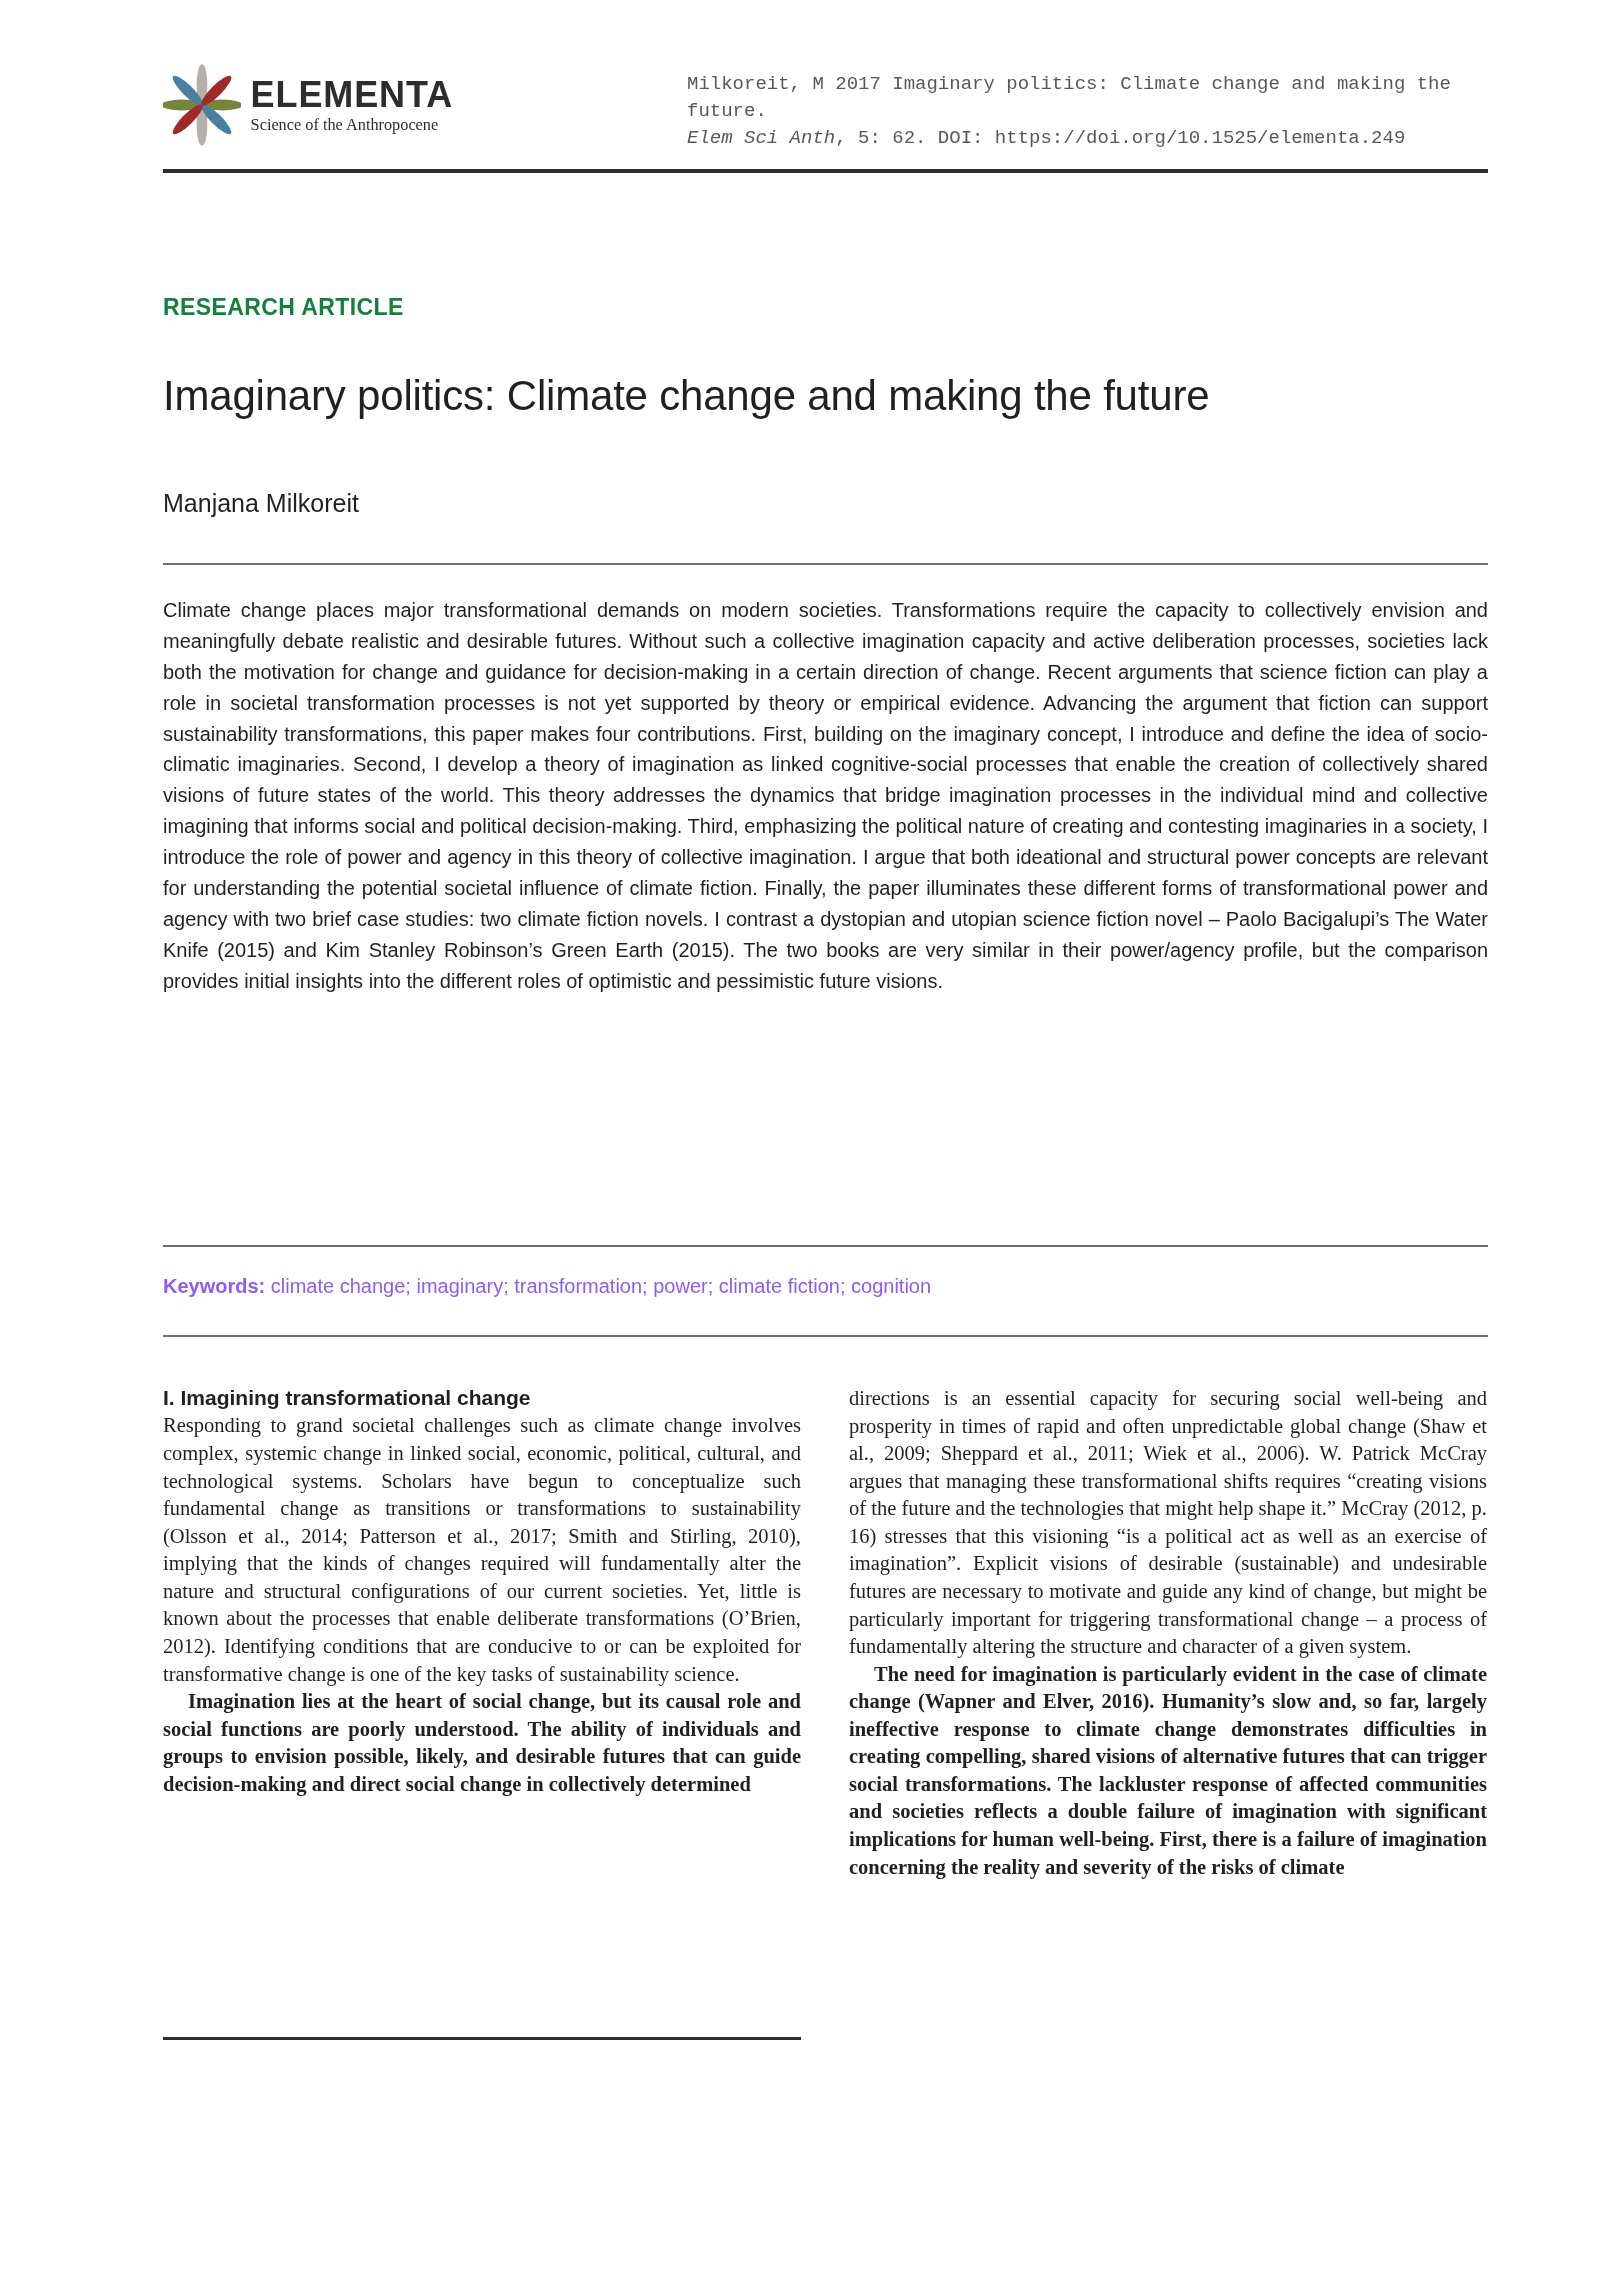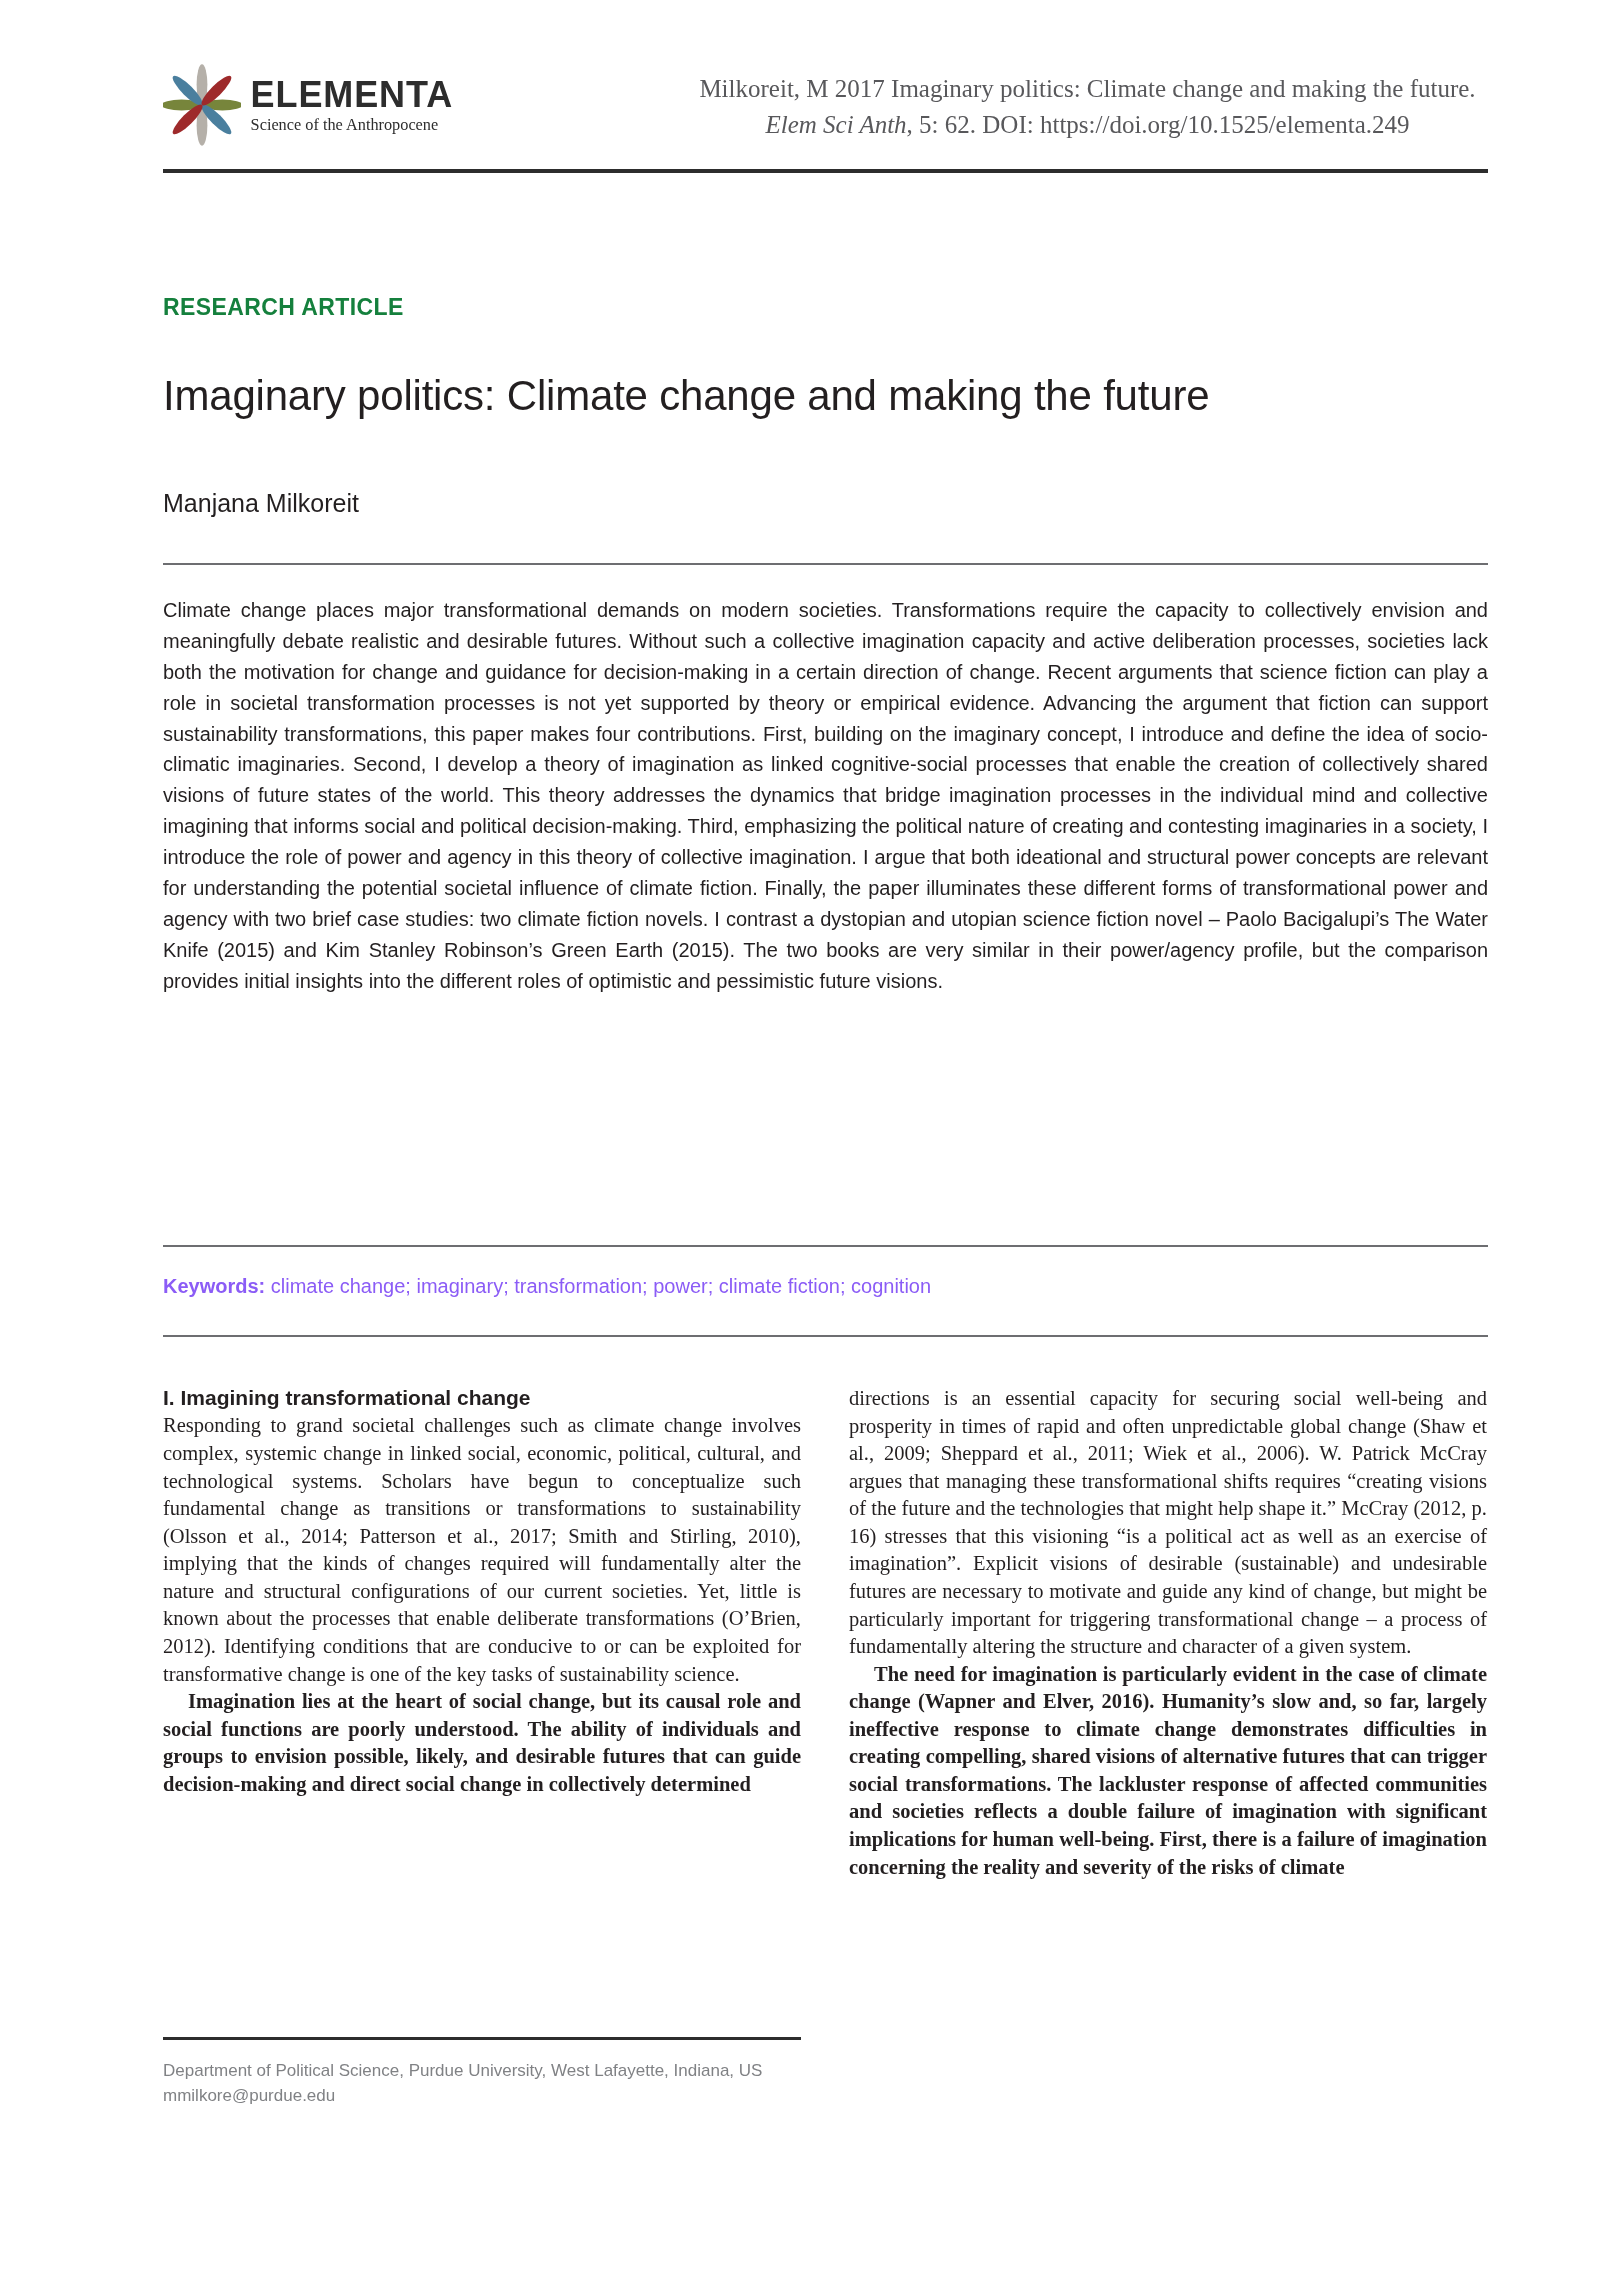--- a/index.html
+++ b/index.html
@@ -66,23 +66,23 @@
     color: #2d2d2d;
     margin-top: 4.2px;
     line-height: 1.0;
   }
 
   .citation {
     position: absolute;
     right: 0;
     top: 8.4px;
     width: 801px;
-    text-align: center;
-    font-family: Liberation Serif, serif;
-    font-size: 25px;
+    text-align: left;
+    font-family: Liberation Mono, monospace;
+    font-size: 19px;
     line-height: 1.42;
     color: #58585b;
   }
   .citation .ital { font-style: italic; }
 
   .rule-thick {
     position: absolute;
     left: 163px;
     width: 1325px;
     height: 4.2px;
@@ -276,20 +276,15 @@
     <p class="body-p">Responding to grand societal challenges such as climate change involves complex, systemic change in linked social, economic, political, cultural, and technological systems. Scholars have begun to conceptualize such fundamental change as transitions or transformations to sustainability (Olsson et al., 2014; Patterson et al., 2017; Smith and Stirling, 2010), implying that the kinds of changes required will fundamentally alter the nature and structural configurations of our current societies. Yet, little is known about the processes that enable deliberate transformations (O’Brien, 2012). Identifying conditions that are conducive to or can be exploited for transformative change is one of the key tasks of sustainability science.</p>
     <p class="body-p indent">Imagination lies at the heart of social change, but its causal role and social functions are poorly understood. The ability of individuals and groups to envision possible, likely, and desirable futures that can guide decision-making and direct social change in collectively determined</p>
   </div>
 
   <div class="col" id="col-right">
     <p class="body-p">directions is an essential capacity for securing social well-being and prosperity in times of rapid and often unpredictable global change (Shaw et al., 2009; Sheppard et al., 2011; Wiek et al., 2006). W. Patrick McCray argues that managing these transformational shifts requires “creating visions of the future and the technologies that might help shape it.” McCray (2012, p. 16) stresses that this visioning “is a political act as well as an exercise of imagination”. Explicit visions of desirable (sustainable) and undesirable futures are necessary to motivate and guide any kind of change, but might be particularly important for triggering transformational change – a process of fundamentally altering the structure and character of a given system.</p>
     <p class="body-p indent">The need for imagination is particularly evident in the case of climate change (Wapner and Elver, 2016). Humanity’s slow and, so far, largely ineffective response to climate change demonstrates difficulties in creating compelling, shared visions of alternative futures that can trigger social transformations. The lackluster response of affected communities and societies reflects a double failure of imagination with significant implications for human well-being. First, there is a failure of imagination concerning the reality and severity of the risks of climate</p>
   </div>
 
   <div class="footnote-rule"></div>
-  <div class="affiliation">
-    <span>Department of Political Science, Purdue University, West</span>
-    <span>Lafayette, Indiana, US</span>
-    <span class="email">mmilkore@purdue.edu</span>
-  </div>
 
 </div>
 
 
 </body></html>

